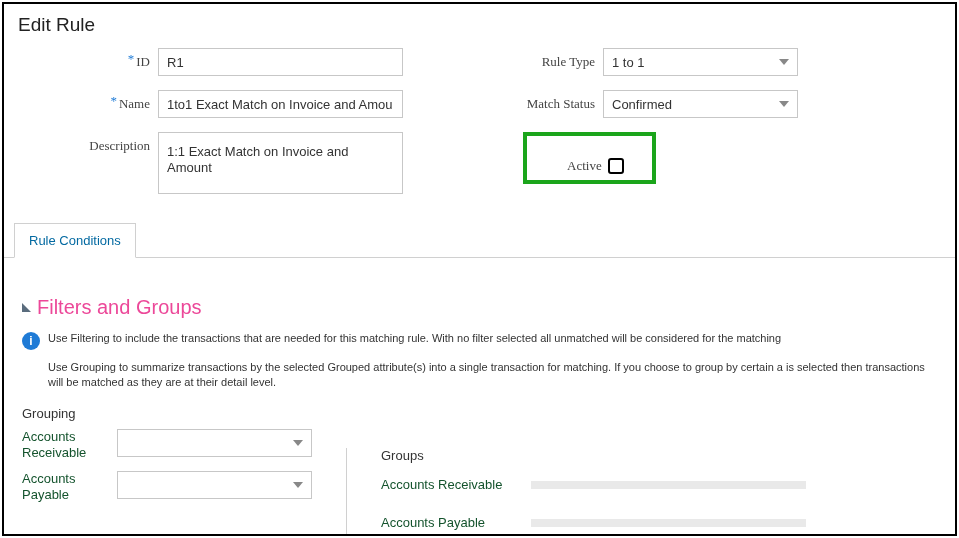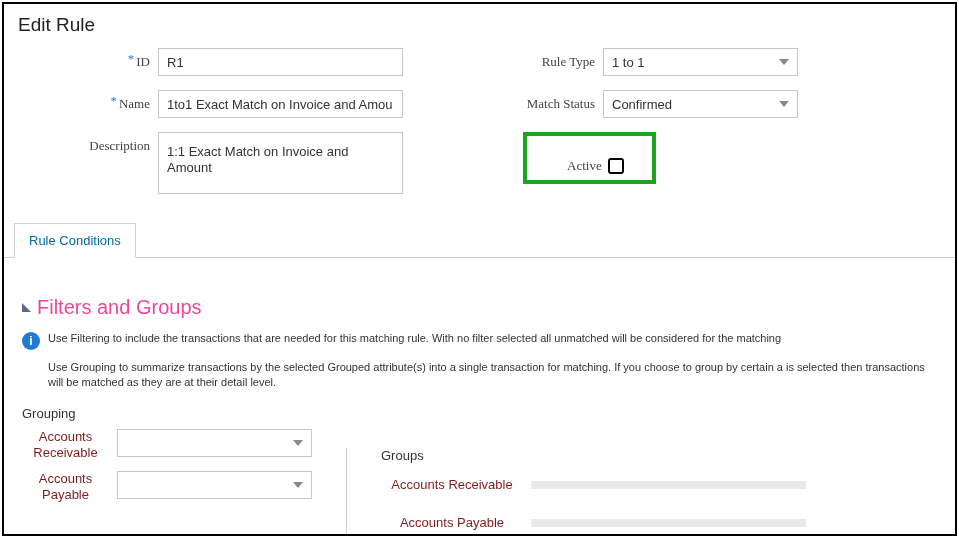--- a/index.html
+++ b/index.html
@@ -138,21 +138,21 @@
   .second-para { padding-left: 26px; margin-top:8px; }
   .fg-wrap {
     display: flex;
     margin-top: 16px;
     gap: 0;
   }
   .fg-col { padding-right: 34px; }
   .fg-col.right { border-left: 1px solid #d0d0d0; padding-left: 34px; margin-top: 42px;}
   .fg-head { color:#333; font-size:13px; margin-bottom: 8px;}
   .fr { display:flex; align-items:flex-start; margin-bottom:10px;}
-  .fr .flabel { width: 95px; text-align:center; padding-right:8px; color:#7f1d1d; line-height:1.25;}
+  .fr .flabel { width: 95px; text-align:left; padding-right:8px; color:#14532d; line-height:1.25;}
   .fr.right .flabel { width: 150px; line-height:28px;}
   .bar {
     width: 275px; height: 8px; background:#e9e9e9; margin-top:10px;
   }
 </style>
 </head>
 <body>
 
 <div class="frame">
   <div class="title">Edit Rule</div>

